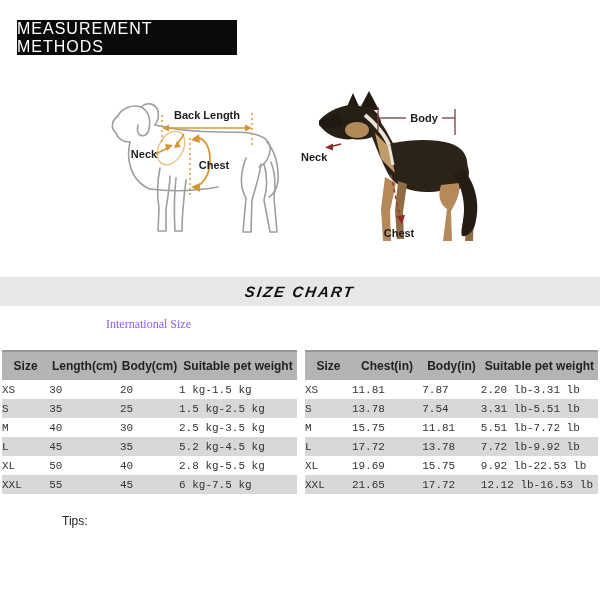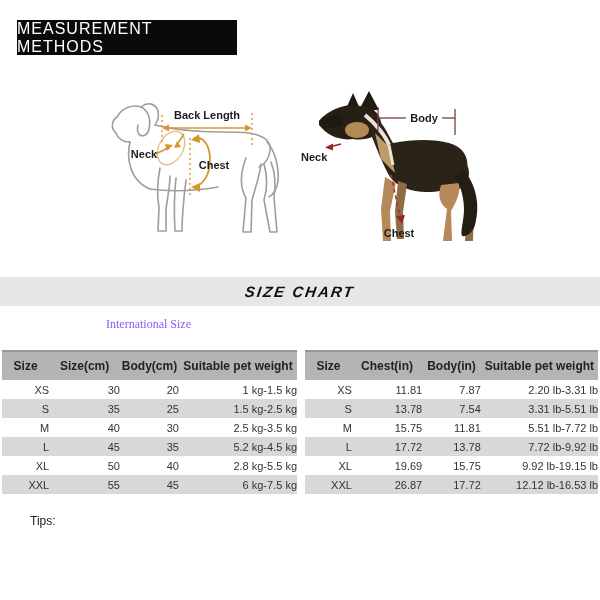--- a/index.html
+++ b/index.html
@@ -27,27 +27,27 @@
              font-family:"Liberation Serif",serif;font-size:12px;color:#8b5cf6;}
   .sec-title.intl{left:0;}
   .sec-title.us{left:303px;}
 
   
   table.sizes{position:absolute;top:350px;border-collapse:collapse;table-layout:fixed;}
   table.sizes.intl{left:2px;width:295px;}
   table.sizes.us{left:305px;width:293px;}
   table.sizes th{background:#b4b4b4;height:28px;font-size:12px;font-weight:bold;color:#222;
                  border-top:2px solid #979797;text-align:center;padding:0;}
-  table.sizes td{height:19px;font-size:11px;color:#333;text-align:right;padding:0;}
+  table.sizes td{height:19px;font-size:11px;color:#333;text-align:left;padding:0;font-family:Liberation Mono, monospace;}
   table.sizes tr.alt td{background:#d8d8d8;}
 
   
   .tips{position:absolute;left:30px;top:514px;display:flex;font-size:12px;color:#222;
         line-height:15.6px;word-spacing:2px;}
-  .tips-label{width:27px;flex:none;}
+  .tips-label{width:27px;flex:none;margin-left:32px;}
 </style>
 </head>
 <body>
 
 <div class="page">
 
   <div class="title-box">MEASUREMENT METHODS</div>
 
   <svg class="svg-left" width="200" height="160" viewBox="0 0 200 160">
     <g fill="none" stroke="#9e9e9e" stroke-width="1.6" stroke-linecap="round" stroke-linejoin="round">
@@ -126,21 +126,21 @@
   <table class="sizes intl">
     <colgroup>
         <col style="width:16%">
         <col style="width:24%">
         <col style="width:20%">
         <col style="width:40%">
       </colgroup>
     <thead>
       <tr>
         <th>Size</th>
-        <th>Size(cm)</th>
+        <th>Length(cm)</th>
         <th>Body(cm)</th>
         <th>Suitable pet weight</th>
       </tr>
     </thead>
     <tbody>
       <tr>
         <td>XS</td>
         <td>30</td>
         <td>20</td>
         <td>1 kg-1.5 kg</td>
@@ -215,25 +215,25 @@
       <tr class="alt">
         <td>L</td>
         <td>17.72</td>
         <td>13.78</td>
         <td>7.72 lb-9.92 lb</td>
       </tr>
       <tr>
         <td>XL</td>
         <td>19.69</td>
         <td>15.75</td>
-        <td>9.92 lb-19.15 lb</td>
+        <td>9.92 lb-22.53 lb</td>
       </tr>
       <tr class="alt">
         <td>XXL</td>
-        <td>26.87</td>
+        <td>21.65</td>
         <td>17.72</td>
         <td>12.12 lb-16.53 lb</td>
       </tr>
     </tbody>
   </table>
 
   <div class="tips">
     <div class="tips-label">Tips:</div>
     <div class="tips-lines">
     </div>

